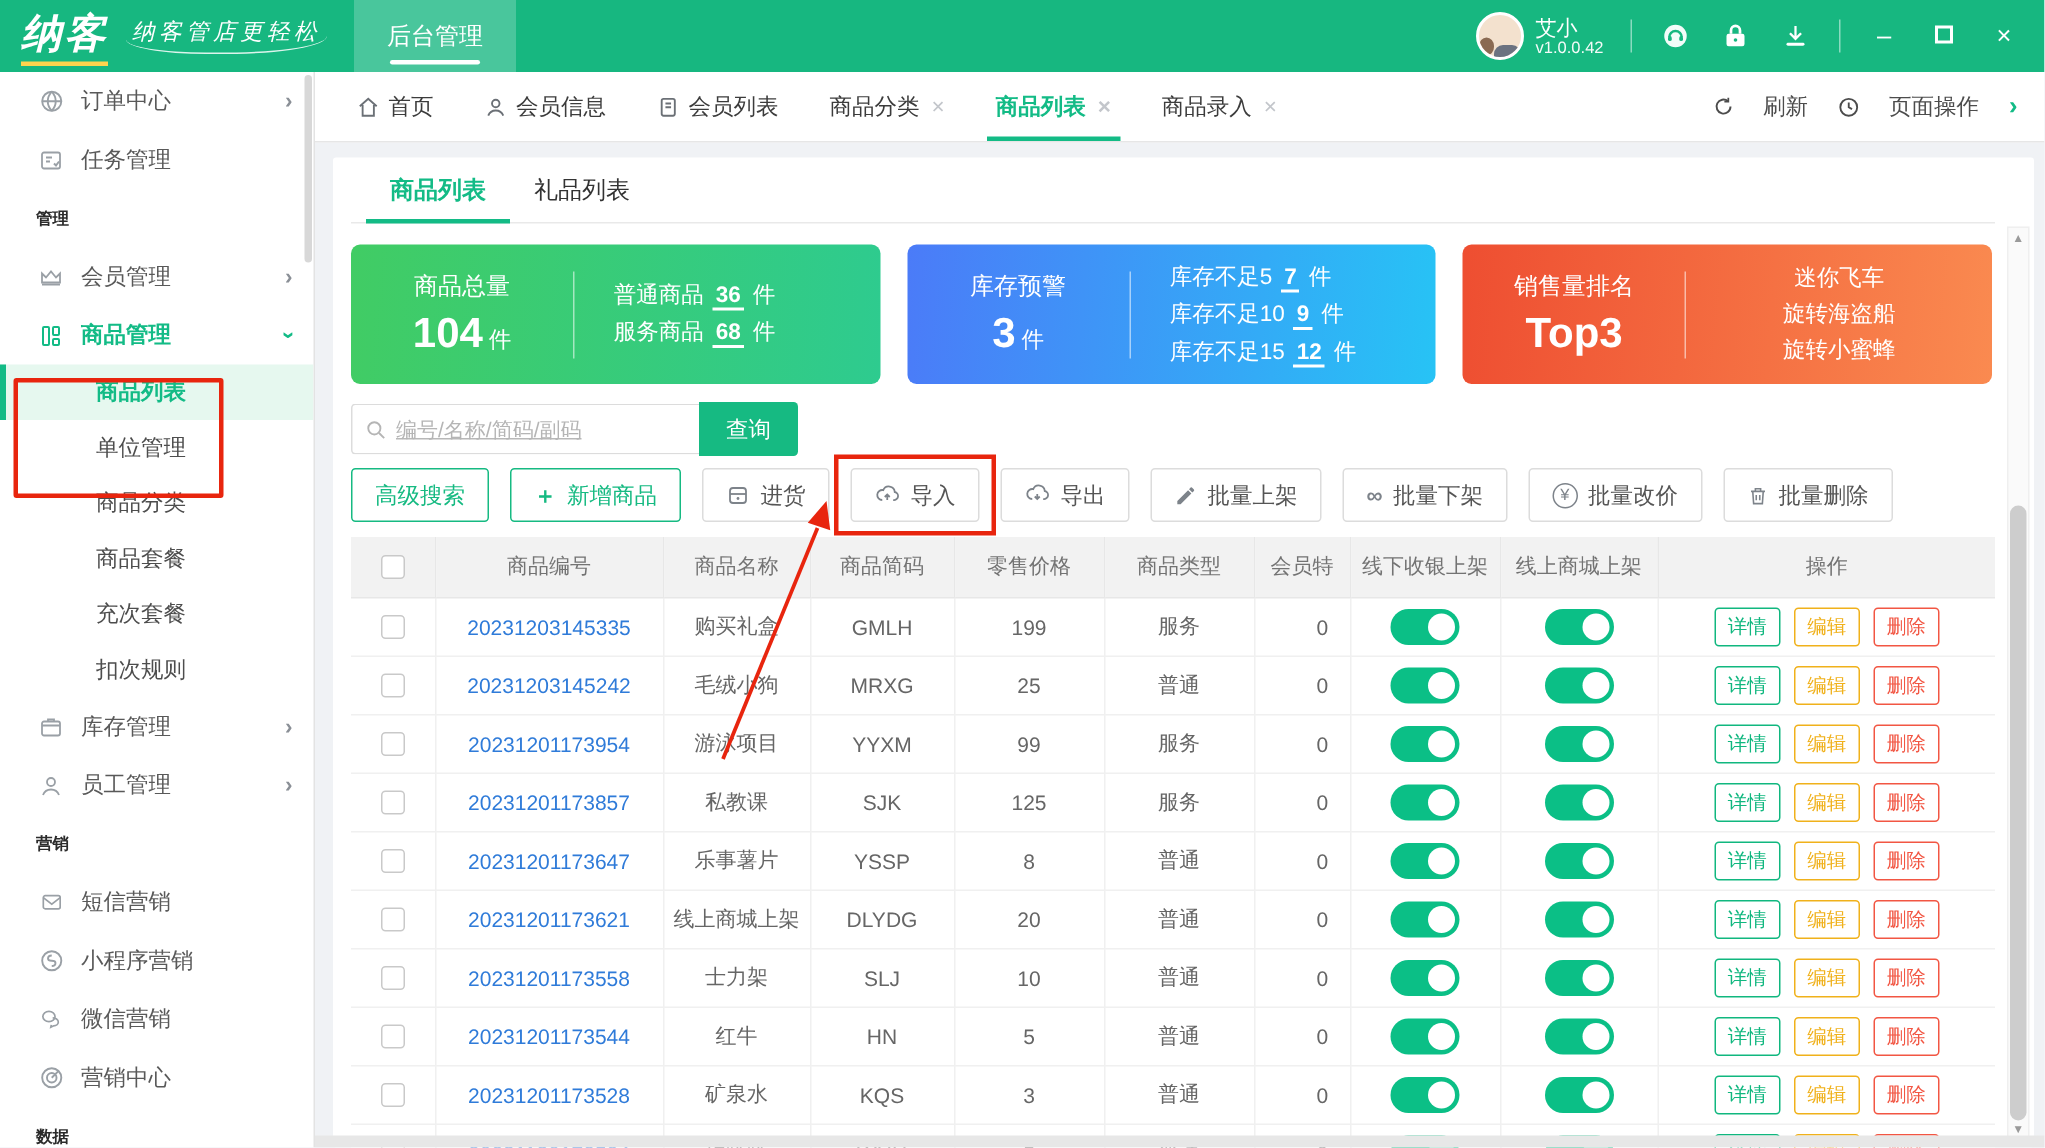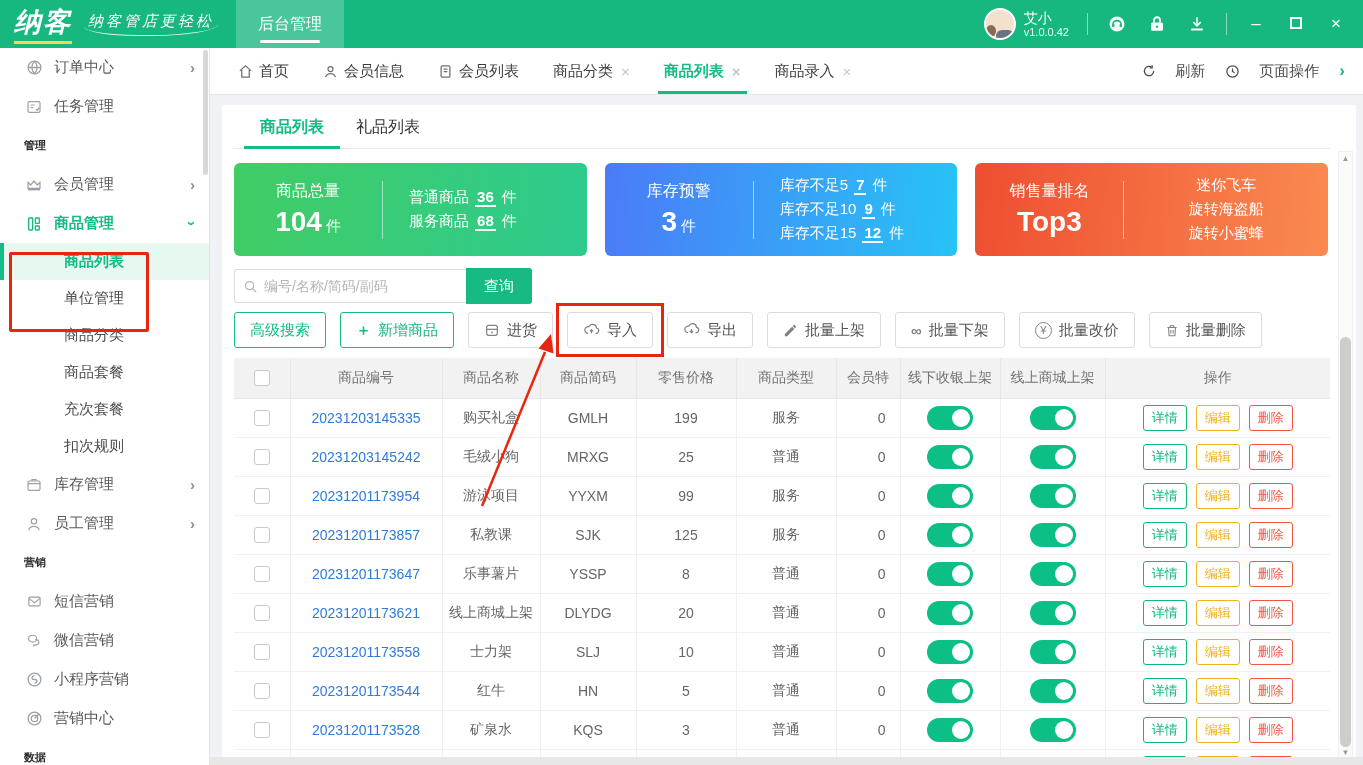--- a/index.html
+++ b/index.html
@@ -81,21 +81,21 @@
   .card-big { font-size:28px; font-weight:bold; margin-top:4px; }
   .card-big .unit { font-size:15px; font-weight:normal; margin-left:4px; }
   .card-div { width:1px; height:58px; background:rgba(255,255,255,.55); }
   .card-right { flex:1; padding-left:26px; display:flex; flex-direction:column; gap:5px; }
   .cline { font-size:15px; }
   .cline .num { font-weight:bold; border-bottom:2px solid #fff; padding:0 2px; margin:0 6px; display:inline-block; }
   .card.orange .card-right { align-items:center; padding-left:0; }
 
   
   .search-row { display:flex; align-items:center; margin:2px 0 8px 0; }
-  .srch { display:flex; align-items:center; width:232px; height:34px; border:1px solid #dcdcdc; border-right:none; border-radius:3px 0 0 3px; padding:0 8px; color:#b8b8b8; background:#fff; }
+  .srch { display:flex; align-items:center; width:232px; height:34px; border:1px solid #dcdcdc; border-right:none; border-radius:3px 0 0 3px; padding:0 8px; color:#b8b8b8; background:#fff;text-decoration:underline; }
   .srch input { border:none; outline:none; flex:1; font-size:14px; color:#555; min-width:0; }
   .srch input::placeholder { color:#b5b5b5; }
   .btn-query { height:36px; padding:0 18px; background:#16ba82; color:#fff; border:none; font-size:15px; border-radius:0 3px 3px 0; cursor:pointer; }
   .toolbar { display:flex; align-items:center; gap:14px; margin-bottom:10px; }
   .btn { height:36px; display:flex; align-items:center; gap:7px; padding:0 15px; background:#fff; border:1px solid #dcdcdc; border-radius:3px; font-size:15px; color:#555; cursor:pointer; }
   .btn .bico { color:#7d838a; display:flex; align-items:center; font-size:15px; }
   .btn.outline { border-color:#16ba82; color:#16ba82; }
   .btn.outline .bico { color:#16ba82; }
   .import-wrap { position:relative; }
   .import-redbox { position:absolute; left:-11px; top:-9px; right:-11px; bottom:-9px; border:3px solid #e8250e; pointer-events:none; z-index:25; }
@@ -259,35 +259,35 @@
         <span class="sb-ico">
           <svg class="ic" width="17" height="15" viewBox="0 0 24 24" fill="none" stroke="currentColor" stroke-width="1.8">
               <rect x="3" y="5" width="18" height="14" rx="2"></rect>
               <path d="M3 7l9 7 9-7"></path>
             </svg>
         </span>
         <span class="sb-label">短信营销</span>
       </div>
       <div class="sb-item">
         <span class="sb-ico">
+          <svg class="ic" width="17" height="17" viewBox="0 0 24 24" fill="none" stroke="currentColor" stroke-width="1.8">
+              <circle cx="12" cy="12" r="9"></circle>
+              <path d="M12 7c-2.2 0-3.5 1.2-3.5 2.8 0 1.5 1.3 2.2 3.5 2.2s3.5.7 3.5 2.2c0 1.6-1.3 2.8-3.5 2.8"></path>
+            </svg>
+        </span>
+        <span class="sb-label">小程序营销</span>
+      </div>
+      <div class="sb-item">
+        <span class="sb-ico">
           <svg class="ic" width="17" height="15" viewBox="0 0 24 24" fill="none" stroke="currentColor" stroke-width="1.8">
               <ellipse cx="9" cy="9" rx="6.5" ry="5.5"></ellipse>
               <path d="M13 10.5c3 0 6 1.8 6 4.5 0 2-1.8 4-5 4l-3 1.5.5-2.5"></path>
             </svg>
         </span>
         <span class="sb-label">微信营销</span>
-      </div>
-      <div class="sb-item">
-        <span class="sb-ico">
-          <svg class="ic" width="17" height="17" viewBox="0 0 24 24" fill="none" stroke="currentColor" stroke-width="1.8">
-              <circle cx="12" cy="12" r="9"></circle>
-              <path d="M12 7c-2.2 0-3.5 1.2-3.5 2.8 0 1.5 1.3 2.2 3.5 2.2s3.5.7 3.5 2.2c0 1.6-1.3 2.8-3.5 2.8"></path>
-            </svg>
-        </span>
-        <span class="sb-label">小程序营销</span>
       </div>
       <div class="sb-item">
         <span class="sb-ico">
           <svg class="ic" width="17" height="17" viewBox="0 0 24 24" fill="none" stroke="currentColor" stroke-width="1.8">
               <circle cx="12" cy="12" r="9"></circle>
               <circle cx="12" cy="12" r="4.5"></circle>
               <path d="M12 12l6-6"></path>
             </svg>
         </span>
         <span class="sb-label">营销中心</span>

